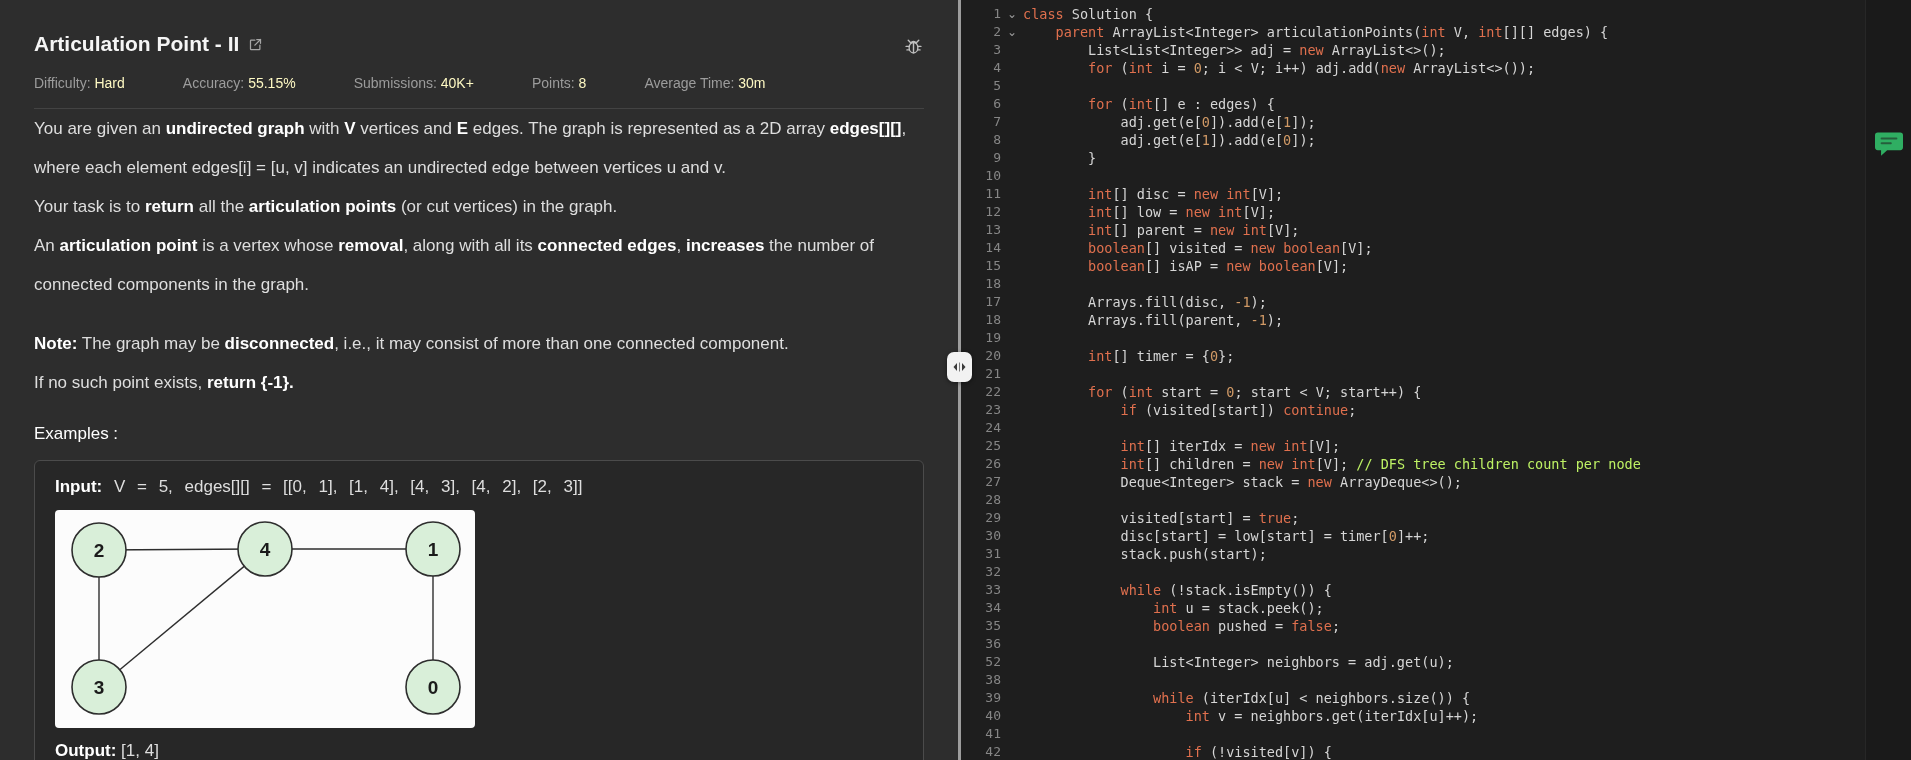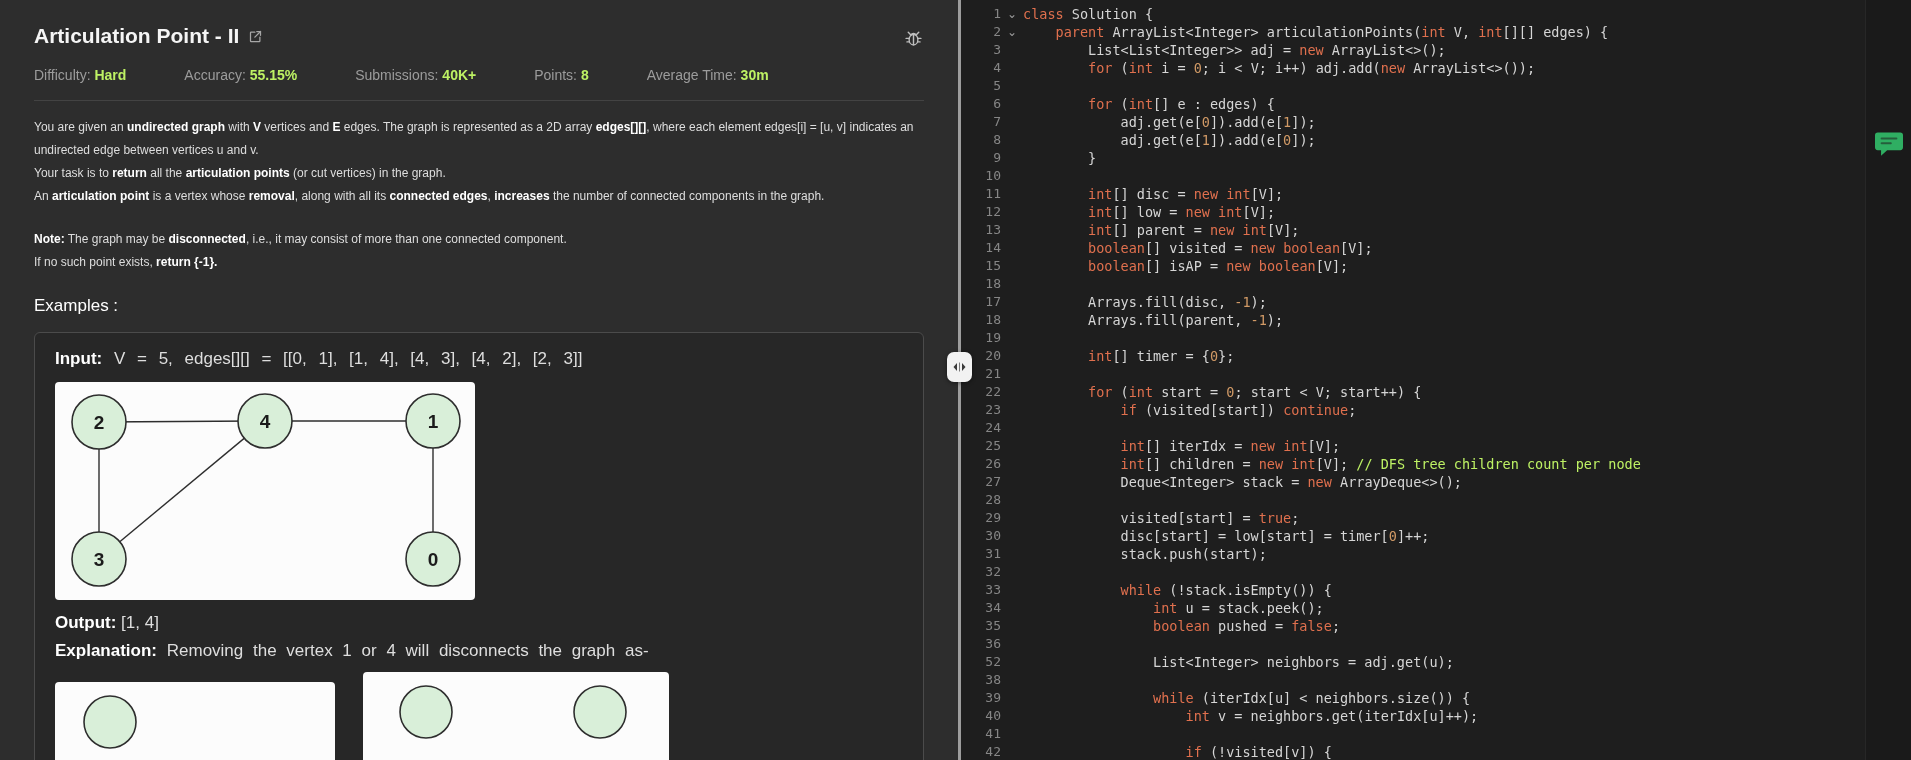--- a/index.html
+++ b/index.html
@@ -1,29 +1,29 @@
 <!DOCTYPE html>
 <html><head>
 <meta charset="utf-8">
 <style>
   *{margin:0;padding:0;box-sizing:border-box}
   html,body{width:1911px;height:760px;overflow:hidden;background:#1e1e1e;font-family:"Liberation Sans",sans-serif}
   .app{display:flex;width:1911px;height:760px}
 
   
-  .left{width:958px;flex:none;background:#2d2d2d;color:#e3e3e3;padding:8px 34px;overflow:hidden}
+  .left{width:958px;flex:none;background:#2d2d2d;color:#e3e3e3;padding:16px 34px;overflow:hidden}
   .phead{display:flex;justify-content:space-between;align-items:flex-start;padding-top:16px}
   .ptitle{font-size:21px;font-weight:bold;color:#f5f5f5;display:flex;align-items:center;gap:9px}
   .ptitle svg{opacity:.85}
   .bugbtn{cursor:pointer;margin-top:3px}
   .meta{display:flex;gap:58px;margin-top:15px;font-size:14px;white-space:nowrap}
   .ml{color:#9c9c9c}
-  .mv{color:#bef264;font-weight:bold}
+  .mv{color:#fef9c3;font-weight:normal}
   .rule{border:none;border-top:1px solid #434343;margin-top:17px}
-  .pbody{margin-top:15px;font-size:12px;line-height:23px;color:#dedede}
+  .pbody{font-size:17px;line-height:39px;color:#dedede}
   .para b{color:#ffffff}
   .para.gap{margin-top:20px}
   .exh{margin-top:22px;font-size:17px;font-weight:normal;color:#fff}
   .exbox{margin-top:16px;border:1px solid #4b4b4b;border-radius:6px;background:#272727;padding:12px 20px 20px;height:560px}
   .ex-line{font-size:17px;line-height:27px;color:#dedede}
   .ex-line b{color:#fff}
   .input-line{word-spacing:7px}
   .expl-line{word-spacing:5px;margin-top:1px}
   .out-line{margin-top:9px}
   .gimg{margin-top:10px;background:#fcfcfc;border-radius:4px;width:420px;height:218px;display:block}

